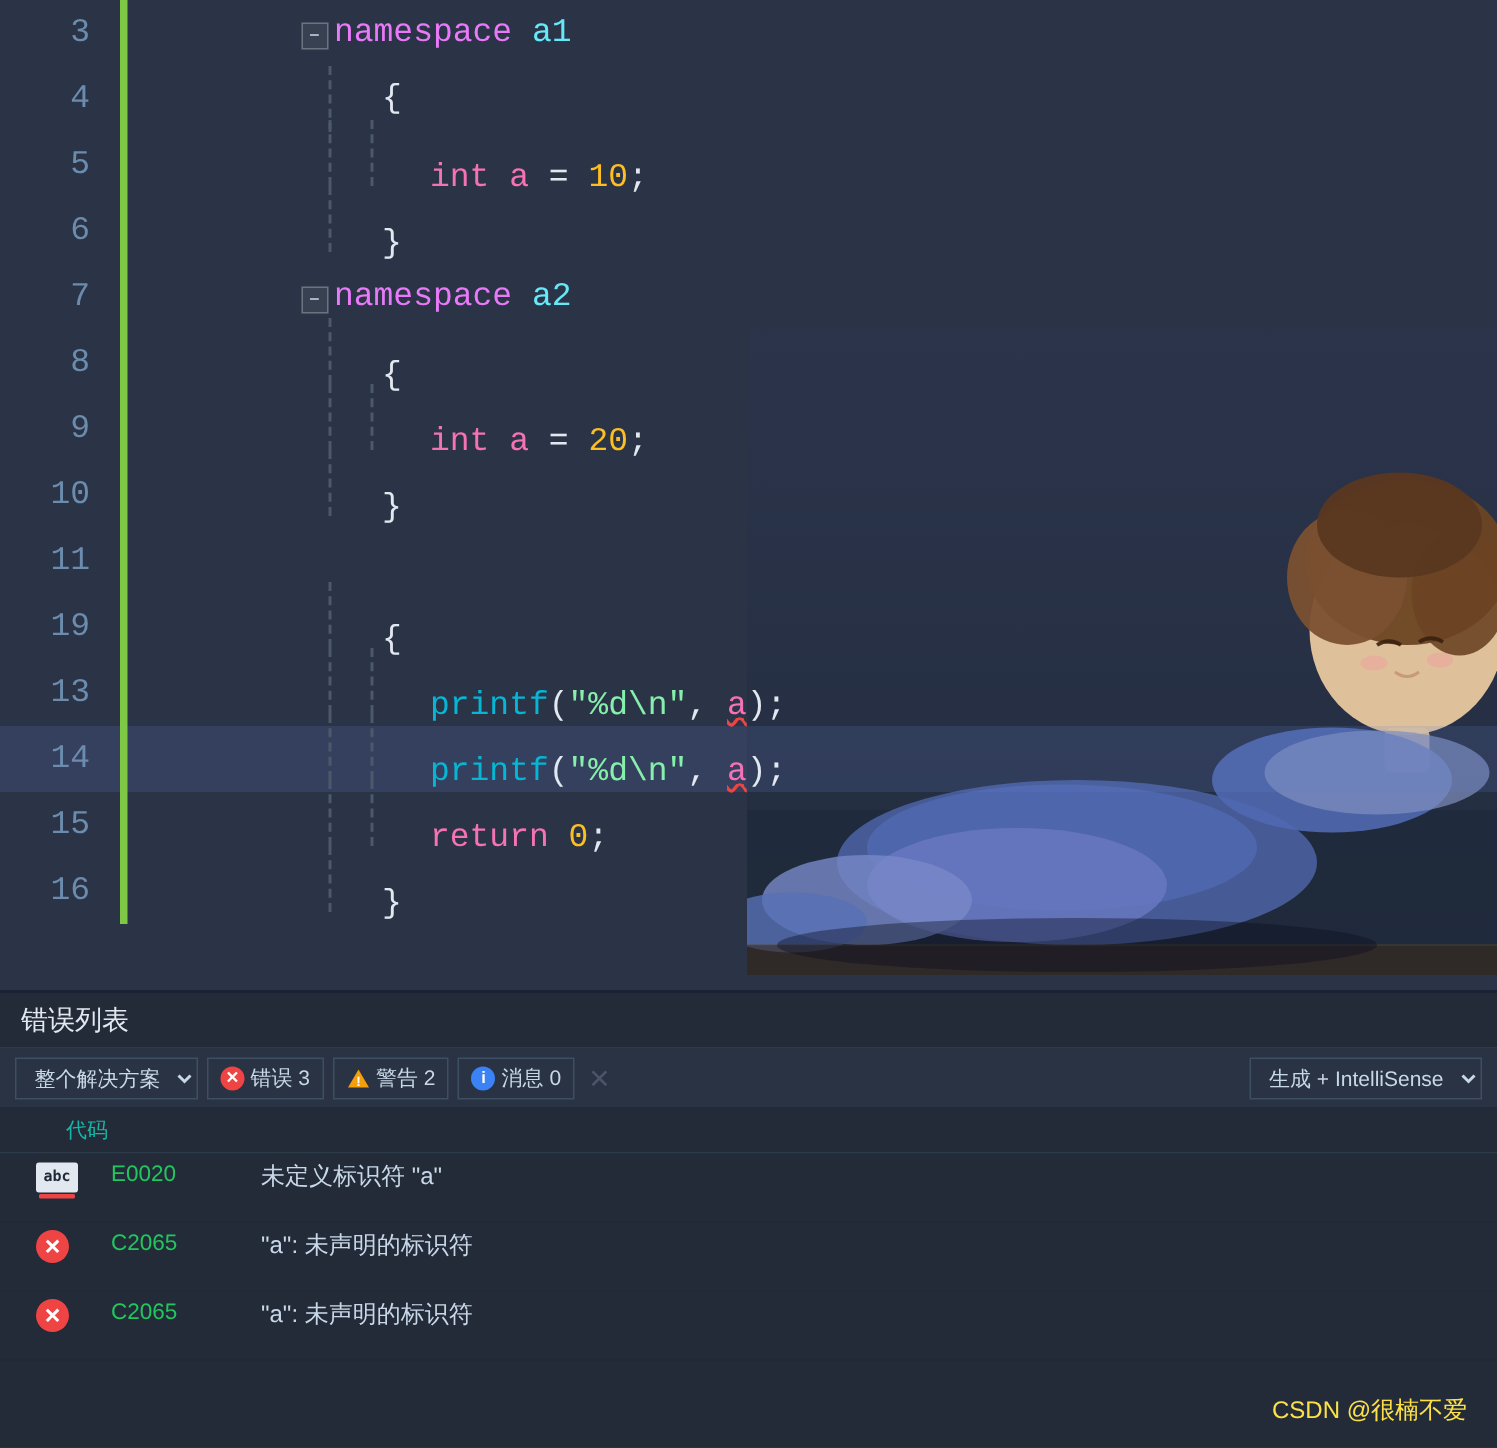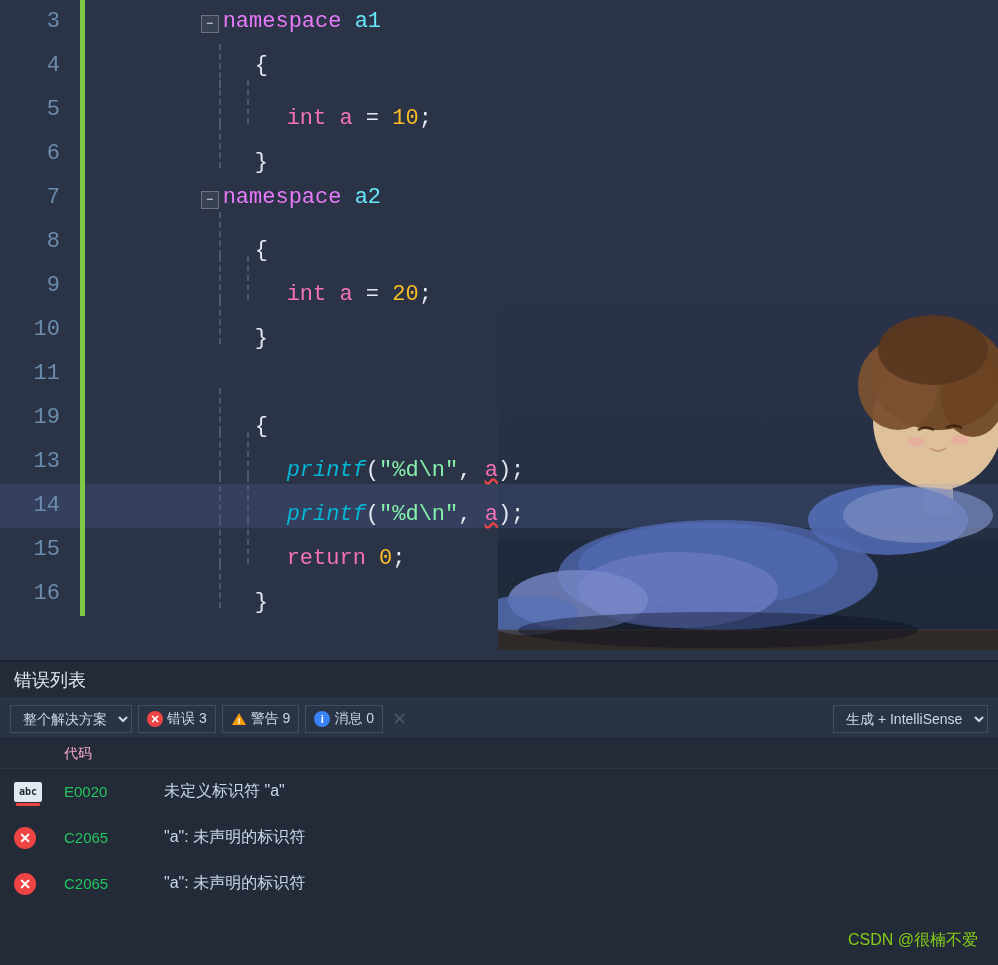--- a/index.html
+++ b/index.html
@@ -54,21 +54,21 @@
 
     .code-text {
       padding-left: 10px;
       white-space: pre;
     }
 
     
     .kw-namespace { color: #e879f9; } 
     .kw-int { color: #f472b6; } 
     .kw-main { color: #06b6d4; } 
-    .kw-printf { color: #06b6d4; font-style: italic; }
+    .kw-printf { color: #06b6d4; }
     .kw-return { color: #f472b6; }
     .name-a1 { color: #67e8f9; }
     .name-a2 { color: #67e8f9; }
     .name-a { color: #f472b6; }
     .name-a-error { color: #f472b6; text-decoration: underline wavy #ef4444; }
     .op { color: #e2e8f0; }
     .num { color: #fbbf24; }
     .str { color: #86efac; }
     .punct { color: #e2e8f0; }
 
@@ -169,36 +169,35 @@
       line-height: 16px;
       text-align: center;
       font-weight: bold;
     }
 
     .error-table-header {
       display: flex;
       padding: 4px 14px;
       background: #232b38;
       border-bottom: 1px solid #2d3a4a;
-      color: #f9a8d4;
+      color: #14b8a6;
       font-size: 14px;
       font-family: 'Microsoft YaHei', sans-serif;
       height: 30px;
       align-items: center;
-      gap: 20px;
     }
 
     .col-icon { width: 30px; }
     .col-code { width: 80px; }
     .col-desc { flex: 1; }
 
     .error-row {
       display: flex;
-      align-items: center;
-      padding: 5px 14px;
+      align-items: flex-start;
+      padding: 5px 24px;
       background: #232b38;
       border-bottom: 1px solid #1e2a35;
       font-size: 16px;
       color: #c8d8e8;
       font-family: 'Microsoft YaHei', sans-serif;
       height: 46px;
       gap: 20px;
     }
 
     .error-row .col-icon {
@@ -253,21 +252,21 @@
     .desc-col {
       flex: 1;
       color: #c8d8e8;
       font-size: 16px;
     }
 
     .csdn-watermark {
       position: absolute;
       bottom: 14px;
       right: 20px;
-      color: #84cc16;
+      color: #fde047;
       font-size: 16px;
       font-family: 'Microsoft YaHei', sans-serif;
     }
 
     
     .anime-illustration {
       position: absolute;
       right: 0;
       top: 220px;
       width: 500px;
@@ -457,21 +456,21 @@
     <button class="toolbar-btn">
       <span class="error-icon">✕</span>
       <span>错误 3</span>
     </button>
 
     <button class="toolbar-btn">
       <svg width="16" height="14" viewBox="0 0 16 14">
         <polygon points="8,1 15,13 1,13" fill="#f59e0b" stroke="none"></polygon>
         <text x="8" y="12" text-anchor="middle" font-size="9" fill="white" font-weight="bold">!</text>
       </svg>
-      <span>警告 9</span>
+      <span>警告 2</span>
     </button>
 
     <button class="toolbar-btn">
       <span class="info-icon">i</span>
       <span>消息 0</span>
     </button>
 
     <span style="color:#4a5568;font-size:22px;margin:0 4px;">✕</span>
 
     <span style="flex:1;"></span>

